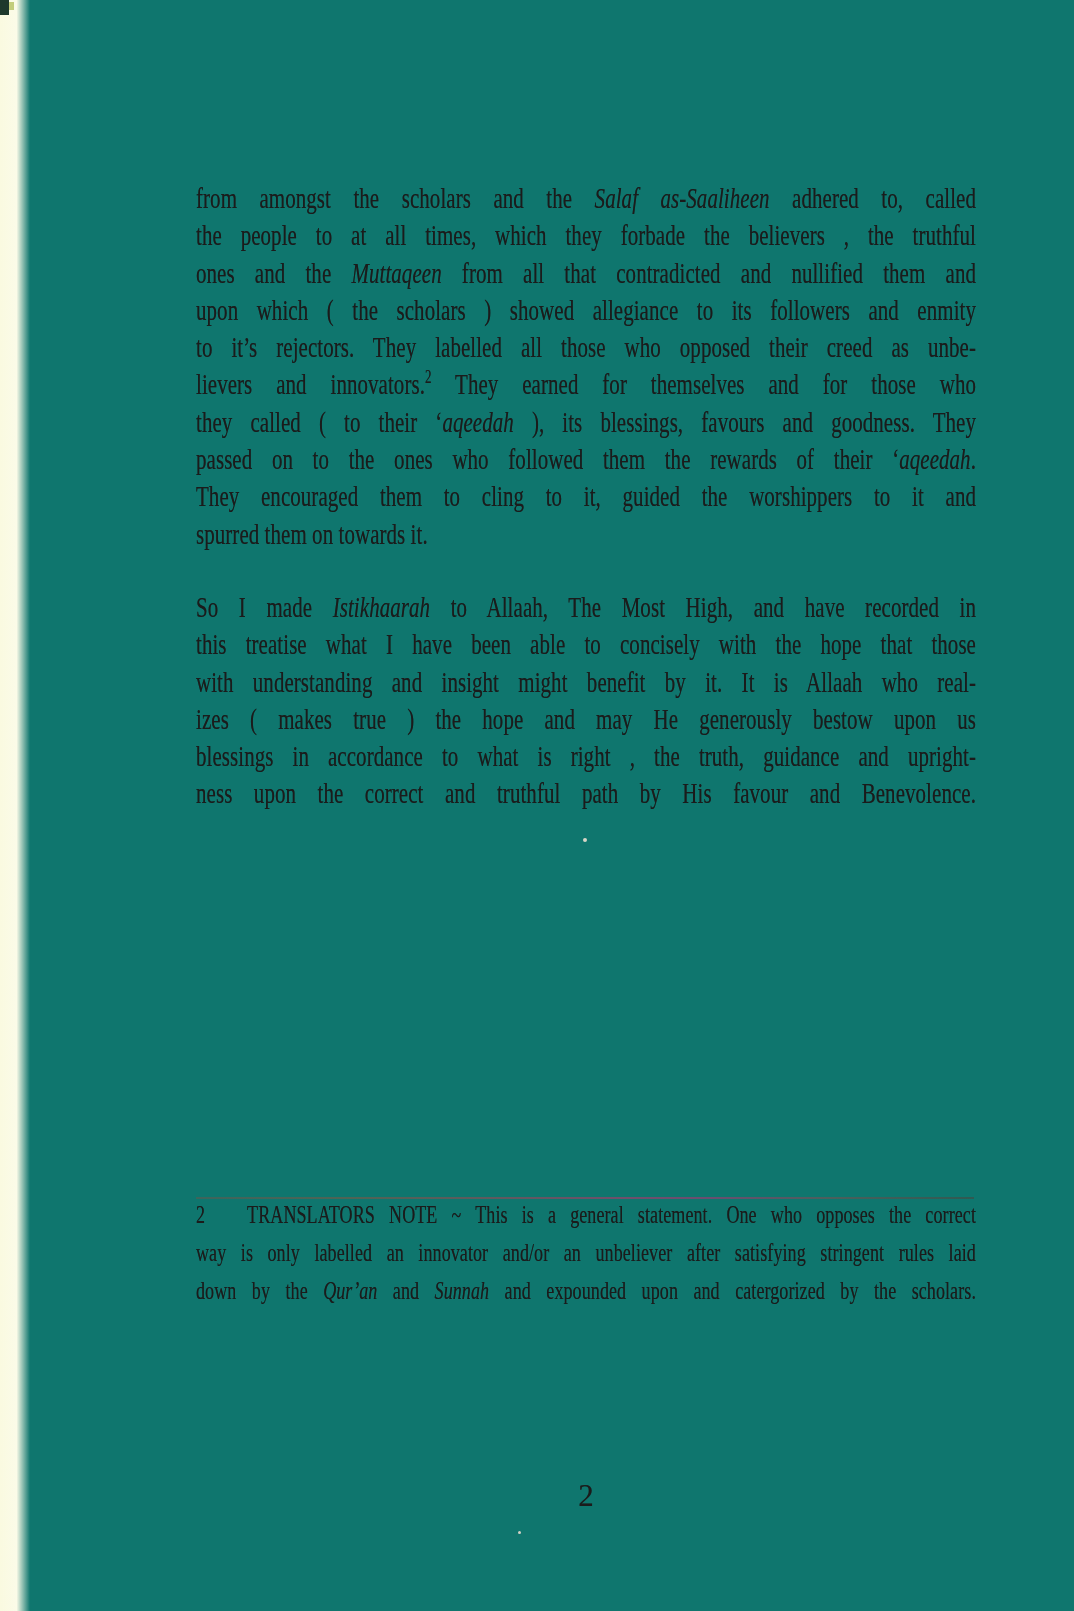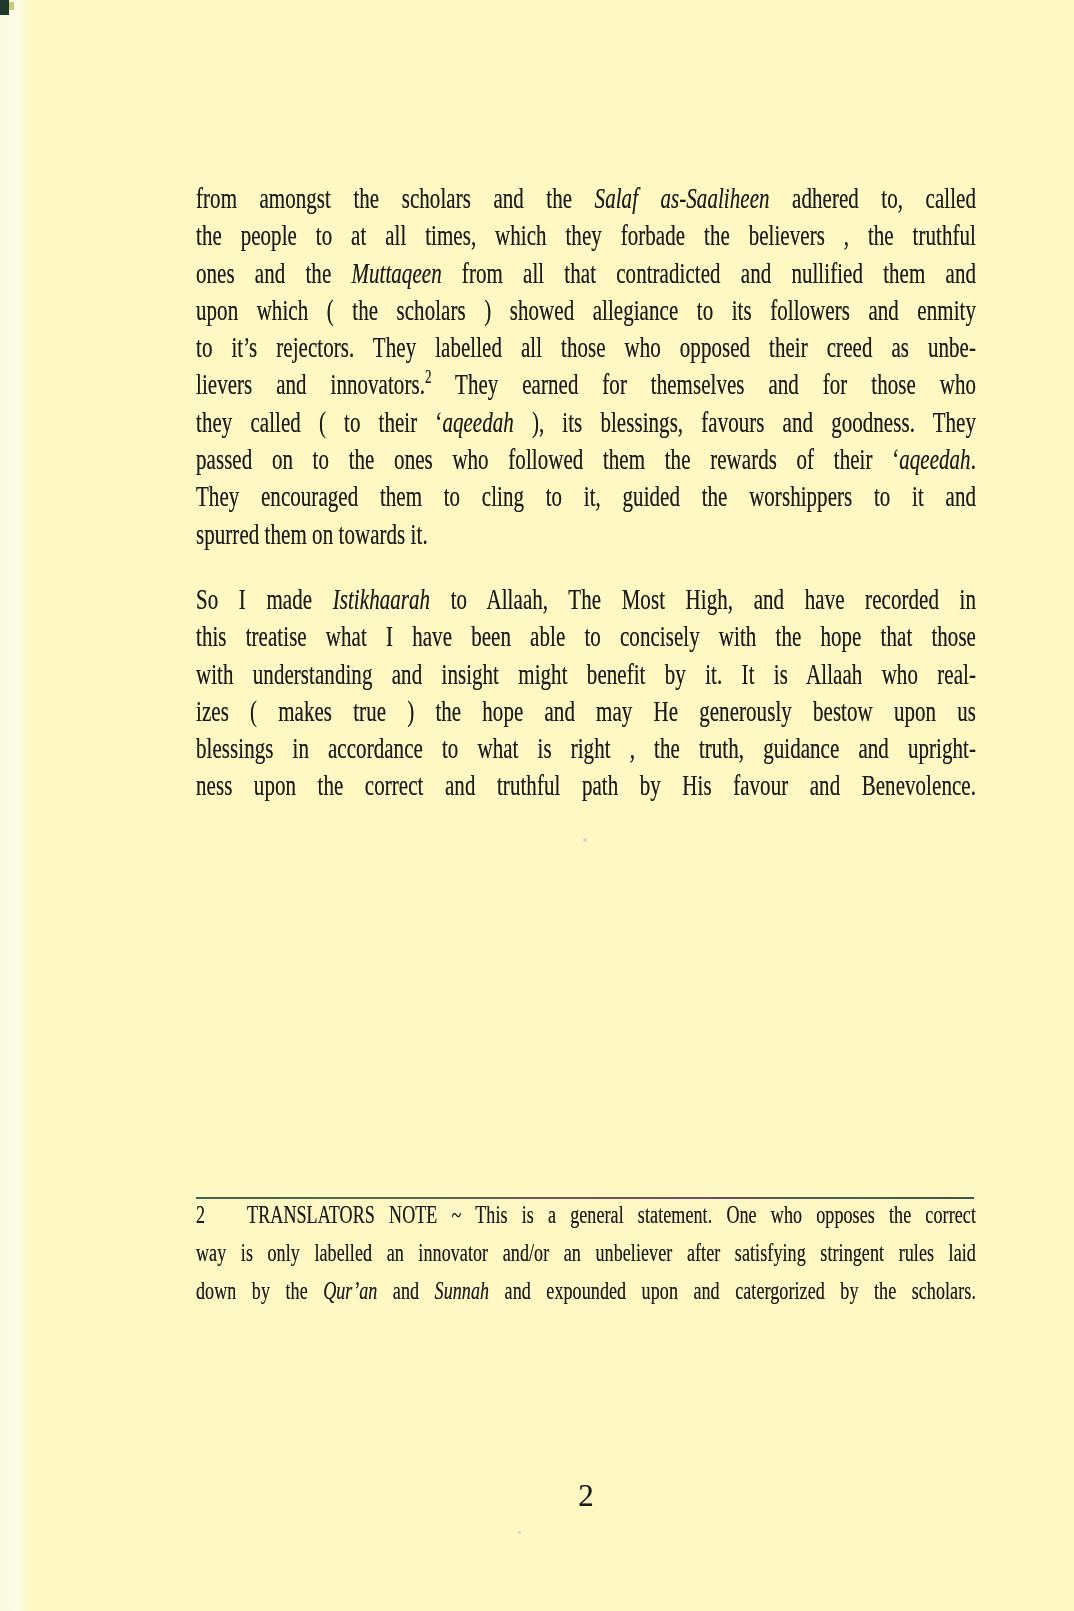--- a/index.html
+++ b/index.html
@@ -4,21 +4,21 @@
 <style>
   html, body {
     margin: 0;
     padding: 0;
     background: #e8e8e4;
   }
   .page {
     position: relative;
     width: 1074px;
     height: 1611px;
-    background: #fef9c3;
+    background: #0f766e;
     overflow: hidden;
     font-family: "Liberation Serif", "DejaVu Serif", serif;
     color: #1b1b1b;
   }
   .edge-strip {
     position: absolute;
     left: 0; top: 0;
     width: 30px; height: 1611px;
     background: linear-gradient(90deg, #fafae0 0%, #fbfbe8 55%, rgba(252,251,242,0) 100%);
   }
@@ -35,21 +35,21 @@
     background: #b9c469;
     opacity: 0.85;
   }
   .text-block {
     position: absolute;
     left: 196px;
     top: 180px;
     width: 780px;
   }
   .paragraph { margin: 0; }
-  .paragraph + .paragraph { margin-top: 28px; }
+  .paragraph + .paragraph { margin-top: 36px; }
   .line {
     width: 1080px;
     transform: scaleX(0.7222);
     transform-origin: 0 0;
     font-size: 29px;
     line-height: 37.3px;
     white-space: nowrap;
     letter-spacing: 0.1px;
     text-shadow: 0 0 0.6px rgba(27,27,27,0.55);
   }

